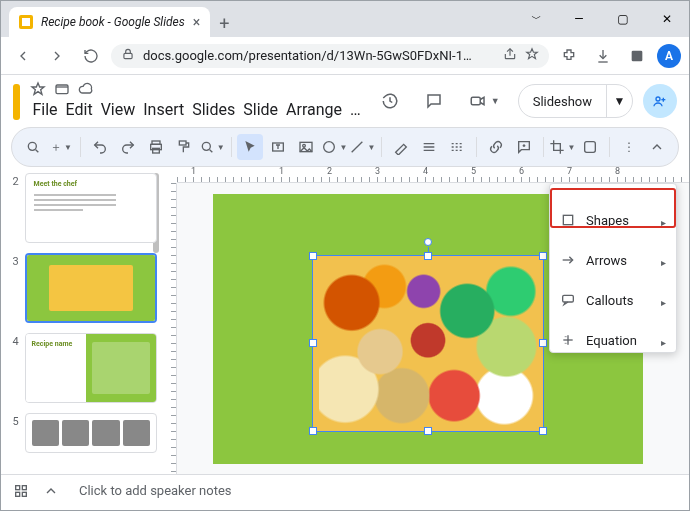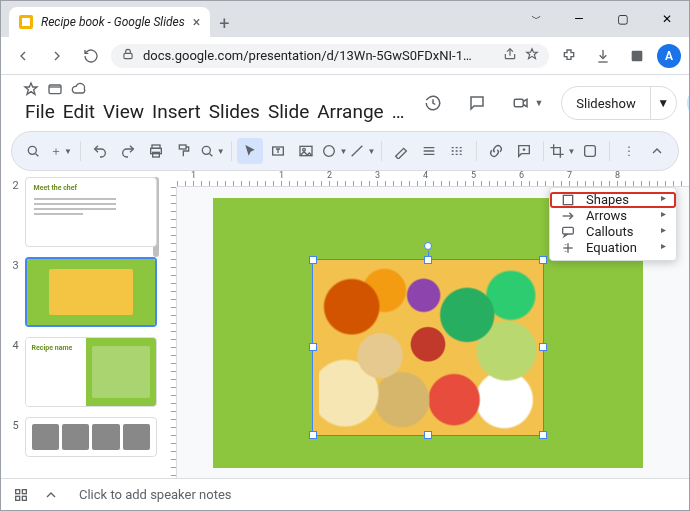--- a/index.html
+++ b/index.html
@@ -63,21 +63,21 @@
 
   
   .app-header { display:flex; align-items:center; padding:6px 12px 0 12px; gap:10px; }
   .logo { width:28px; height:36px; background:#f4b400; border-radius:3px; position:relative; margin-top:2px;}
   .logo::after { content:""; position:absolute; inset:6px 5px 10px 5px; background:#fff;}
   .title-col { display:flex; flex-direction:column; gap:1px; }
   .doc-title-row { display:flex; align-items:center; gap:8px; }
   .doc-title { font-size:17px; color:var(--text); }
   .title-icn { color:var(--icon); display:flex; }
   .title-icn svg{ width:16px; height:16px; }
-  .menubar { display:flex; gap:4px; font-size:19px; color:var(--text); }
+  .menubar { display:flex; gap:4px; font-size:16px; color:var(--text); }
   .menubar span { padding:2px 2px; }
   .header-right { margin-left:auto; display:flex; align-items:center; gap:10px; }
   .chip { height:30px; border-radius:15px; display:flex; align-items:center; justify-content:center; color:var(--icon); padding:0 8px; gap:4px;}
   .slideshow-btn { height:34px; border:1px solid var(--border); border-radius:17px; display:flex; align-items:center; }
   .slideshow-main { padding:0 14px; font-size:13px; }
   .slideshow-drop { border-left:1px solid var(--border); width:26px; display:flex; align-items:center; justify-content:center; height:100%; }
   .share-chip { width:34px; height:34px; border-radius:50%; background:var(--accent); display:flex; align-items:center; justify-content:center; color:#1a73e8; }
 
   
   .toolbar {
@@ -145,21 +145,21 @@
       radial-gradient(circle at 62% 82%, #e74c3c 13%, transparent 14%),
       radial-gradient(circle at 85% 82%, #ffffff 12%, transparent 13%);
   }
 
   
   .shape-menu {
     position:absolute; right:12px; top:0px; width:128px;
     background:#fff; border:1px solid var(--border); border-radius:4px;
     box-shadow:0 2px 10px rgba(0,0,0,.2); padding:4px 0; z-index:10;
   }
-  .shape-item{ height:16px; display:flex; align-items:flex-start; gap:10px; padding:0 10px; font-size:13px; color:var(--text);}
+  .shape-item{ height:40px; display:flex; align-items:flex-end; gap:10px; padding:0 10px; font-size:13px; color:var(--text);}
   .shape-item .mi{ width:16px; height:16px; display:flex; align-items:center; justify-content:center; color:var(--icon);}
   .shape-item .arrow{ margin-left:auto; font-size:10px; color:var(--muted);}
   .shape-item.highlight{ outline:2px solid var(--highlight); outline-offset:-2px; border-radius:3px;}
 
   
   .footer { height:32px; display:flex; align-items:center; border-top:1px solid var(--border); padding:0 12px; gap:14px; }
   .grid-icn, .explore-icn { color:var(--icon); display:flex; }
   .speaker-notes { flex:1; color:var(--muted); font-size:13px; padding-left:6px;}
 </style>
 </head>

